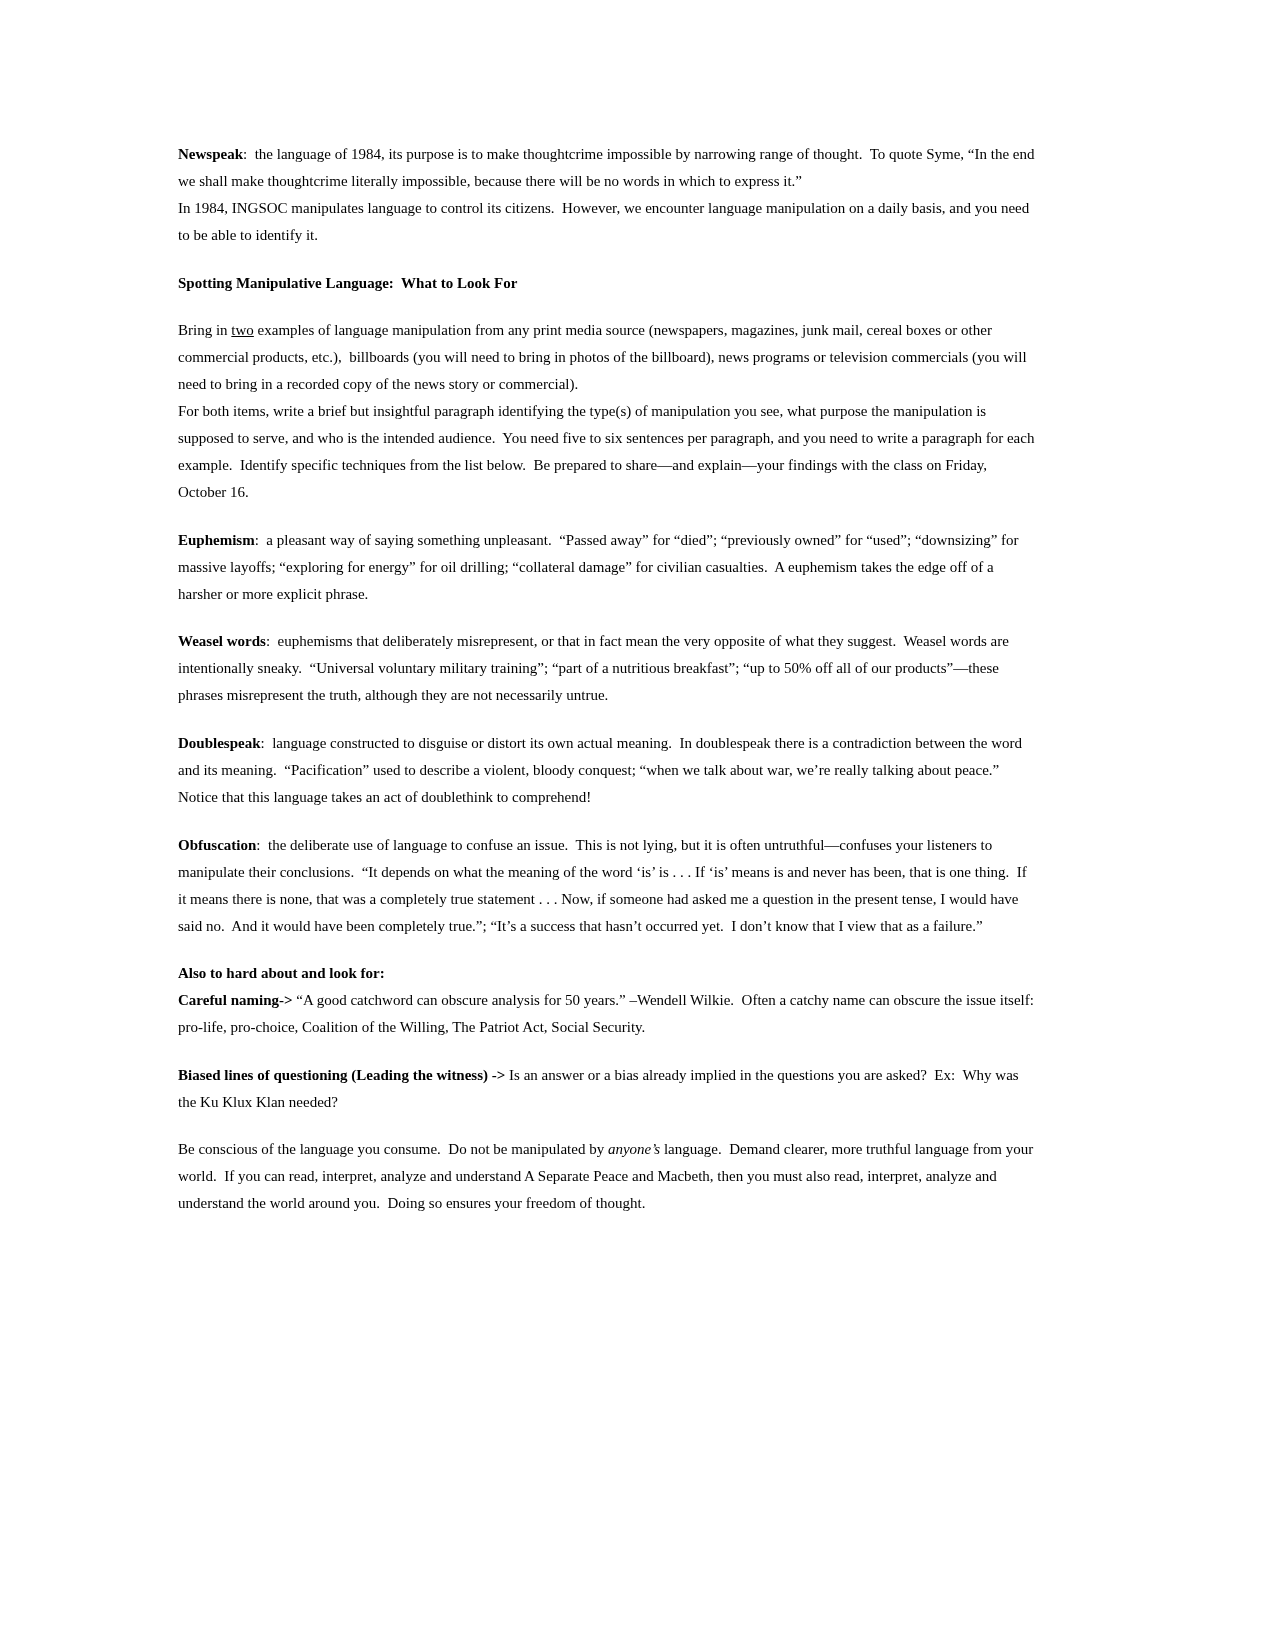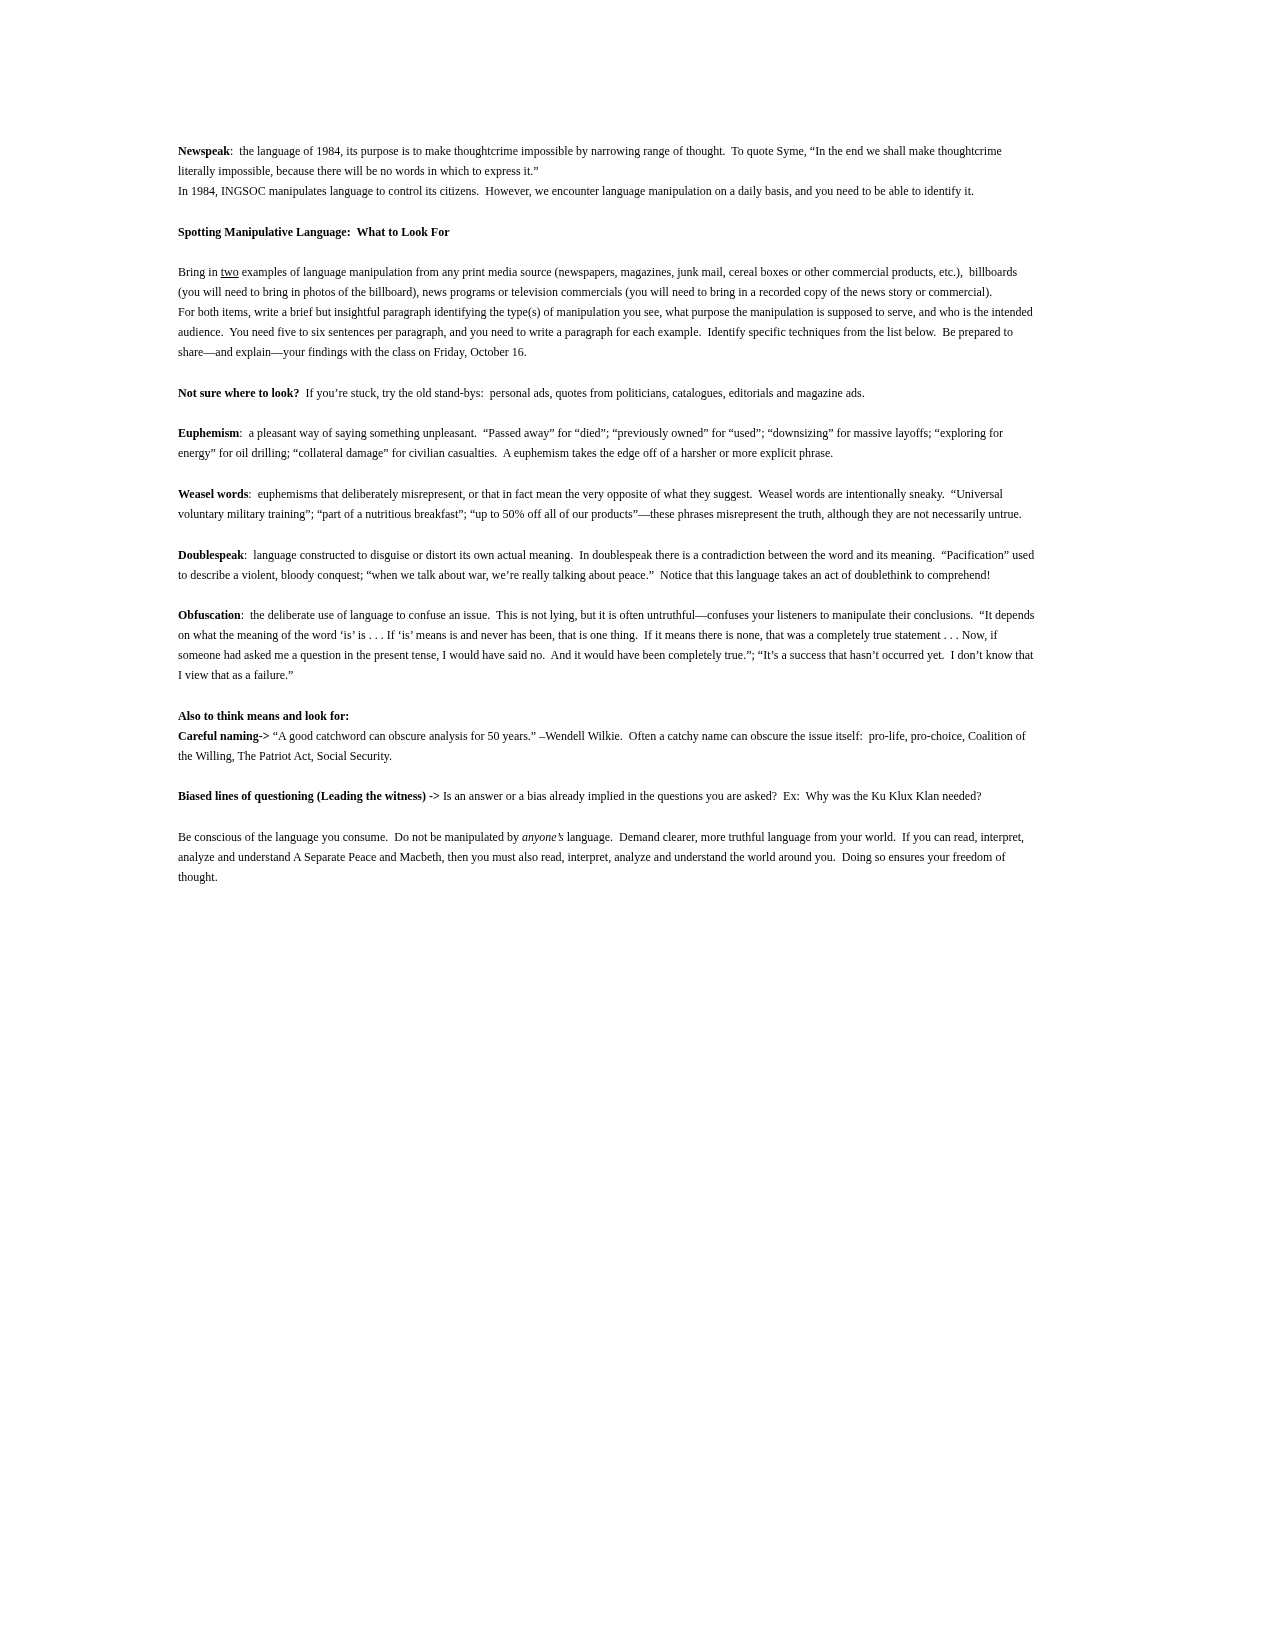--- a/index.html
+++ b/index.html
@@ -9,22 +9,22 @@
   }
   .page {
     position: relative;
     width: 1275px;
     height: 1650px;
     background: #ffffff;
     box-sizing: border-box;
     padding: 141px 240px 0 178px;
     overflow: hidden;
     font-family: "Liberation Serif", "DejaVu Serif", serif;
-    font-size: 12px;
-    line-height: 20px;
+    font-size: 15px;
+    line-height: 27px;
     color: #000000;
   }
   .block {
     margin: 0 0 20.6px 0;
     white-space: pre-wrap;
   }
   .run.regular   { font-weight: normal; }
   .run.bold      { font-weight: bold; }
   .run.underline { text-decoration: underline; }
   .run.bold-underline { font-weight: bold; }
@@ -33,23 +33,22 @@
 </head>
 <body>
 
 <div class="page">
   <div id="doc-body">
       <p class="block"><span class="run bold">Newspeak</span><span class="run regular">:  the language of 1984, its purpose is to make thoughtcrime impossible by narrowing range of thought.  To quote Syme, “In the end we shall make thoughtcrime literally impossible, because there will be no words in which to express it.”
 In 1984, INGSOC manipulates language to control its citizens.  However, we encounter language manipulation on a daily basis, and you need to be able to identify it.</span></p>
       <p class="block"><span class="run bold-underline">Spotting Manipulative Language:  What to Look For</span></p>
       <p class="block"><span class="run regular">Bring in </span><span class="run underline">two</span><span class="run regular"> examples of language manipulation from any print media source (newspapers, magazines, junk mail, cereal boxes or other commercial products, etc.),  billboards (you will need to bring in photos of the billboard), news programs or television commercials (you will need to bring in a recorded copy of the news story or commercial). 
 For both items, write a brief but insightful paragraph identifying the type(s) of manipulation you see, what purpose the manipulation is supposed to serve, and who is the intended audience.  You need five to six sentences per paragraph, and you need to write a paragraph for each example.  Identify specific techniques from the list below.  Be prepared to share—and explain—your findings with the class on Friday, October 16.</span></p>
-      <p class="block"><span class="run bold">Not sure where to look?</span><span class="run regular">  If you’re stuck, try the old stand-bys:  personal ads, quotes from politicians, catalogues, editorials and magazine ads.</span></p>
       <p class="block"><span class="run bold">Euphemism</span><span class="run regular">:  a pleasant way of saying something unpleasant.  “Passed away” for “died”; “previously owned” for “used”; “downsizing” for massive layoffs; “exploring for energy” for oil drilling; “collateral damage” for civilian casualties.  A euphemism takes the edge off of a harsher or more explicit phrase.</span></p>
       <p class="block"><span class="run bold">Weasel words</span><span class="run regular">:  euphemisms that deliberately misrepresent, or that in fact mean the very opposite of what they suggest.  Weasel words are intentionally sneaky.  “Universal voluntary military training”; “part of a nutritious breakfast”; “up to 50% off all of our products”—these phrases misrepresent the truth, although they are not necessarily untrue.</span></p>
       <p class="block"><span class="run bold">Doublespeak</span><span class="run regular">:  language constructed to disguise or distort its own actual meaning.  In doublespeak there is a contradiction between the word and its meaning.  “Pacification” used to describe a violent, bloody conquest; “when we talk about war, we’re really talking about peace.”  Notice that this language takes an act of doublethink to comprehend!</span></p>
       <p class="block"><span class="run bold">Obfuscation</span><span class="run regular">:  the deliberate use of language to confuse an issue.  This is not lying, but it is often untruthful—confuses your listeners to manipulate their conclusions.  “It depends on what the meaning of the word ‘is’ is . . . If ‘is’ means is and never has been, that is one thing.  If it means there is none, that was a completely true statement . . . Now, if someone had asked me a question in the present tense, I would have said no.  And it would have been completely true.”; “It’s a success that hasn’t occurred yet.  I don’t know that I view that as a failure.”</span></p>
-      <p class="block"><span class="run bold">Also to think means and look for:</span><span class="run regular">
+      <p class="block"><span class="run bold">Also to hard about and look for:</span><span class="run regular">
 </span><span class="run bold">Careful naming-&gt;</span><span class="run regular"> “A good catchword can obscure analysis for 50 years.” –Wendell Wilkie.  Often a catchy name can obscure the issue itself:  pro-life, pro-choice, Coalition of the Willing, The Patriot Act, Social Security.</span></p>
       <p class="block"><span class="run bold">Biased lines of questioning (Leading the witness) -&gt;</span><span class="run regular"> Is an answer or a bias already implied in the questions you are asked?  Ex:  Why was the Ku Klux Klan needed?</span></p>
       <p class="block"><span class="run regular">Be conscious of the language you consume.  Do not be manipulated by </span><span class="run italic">anyone’s</span><span class="run regular"> language.  Demand clearer, more truthful language from your world.  If you can read, interpret, analyze and understand A Separate Peace and Macbeth, then you must also read, interpret, analyze and understand the world around you.  Doing so ensures your freedom of thought.</span></p>
     </div>
 </div>
 
 </body></html>

